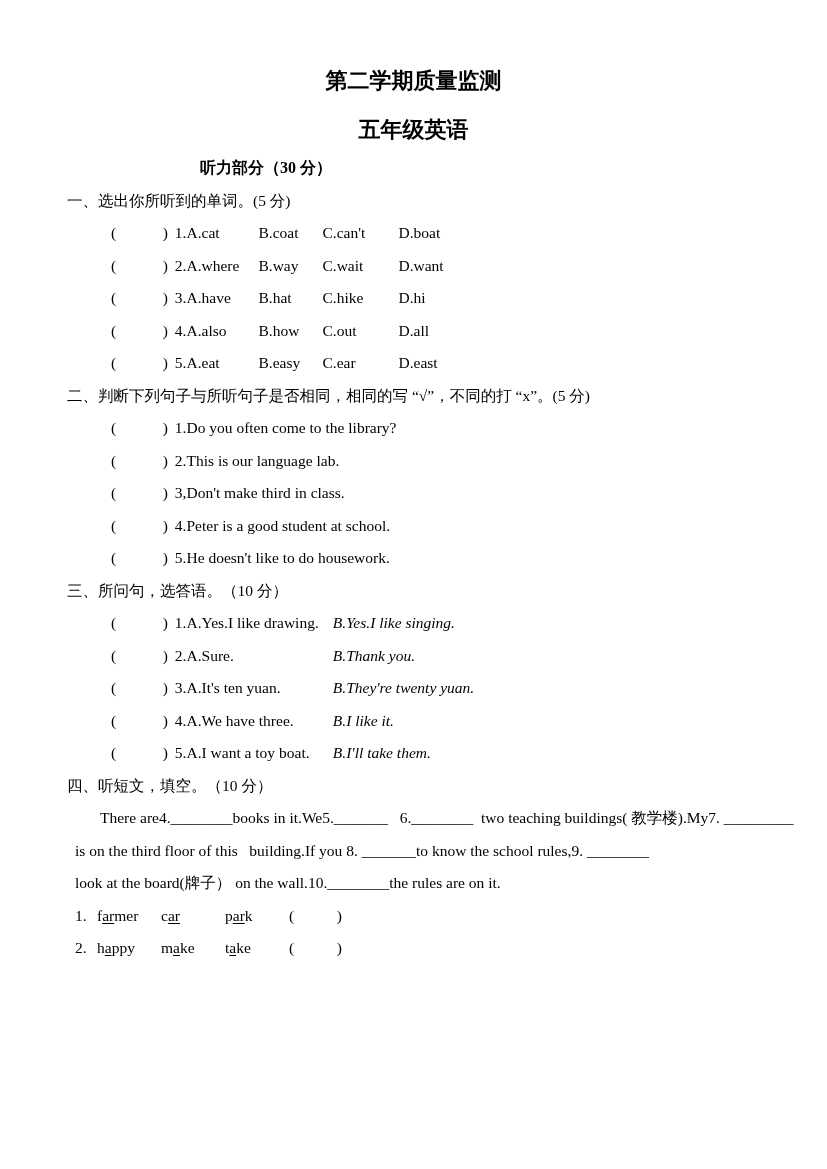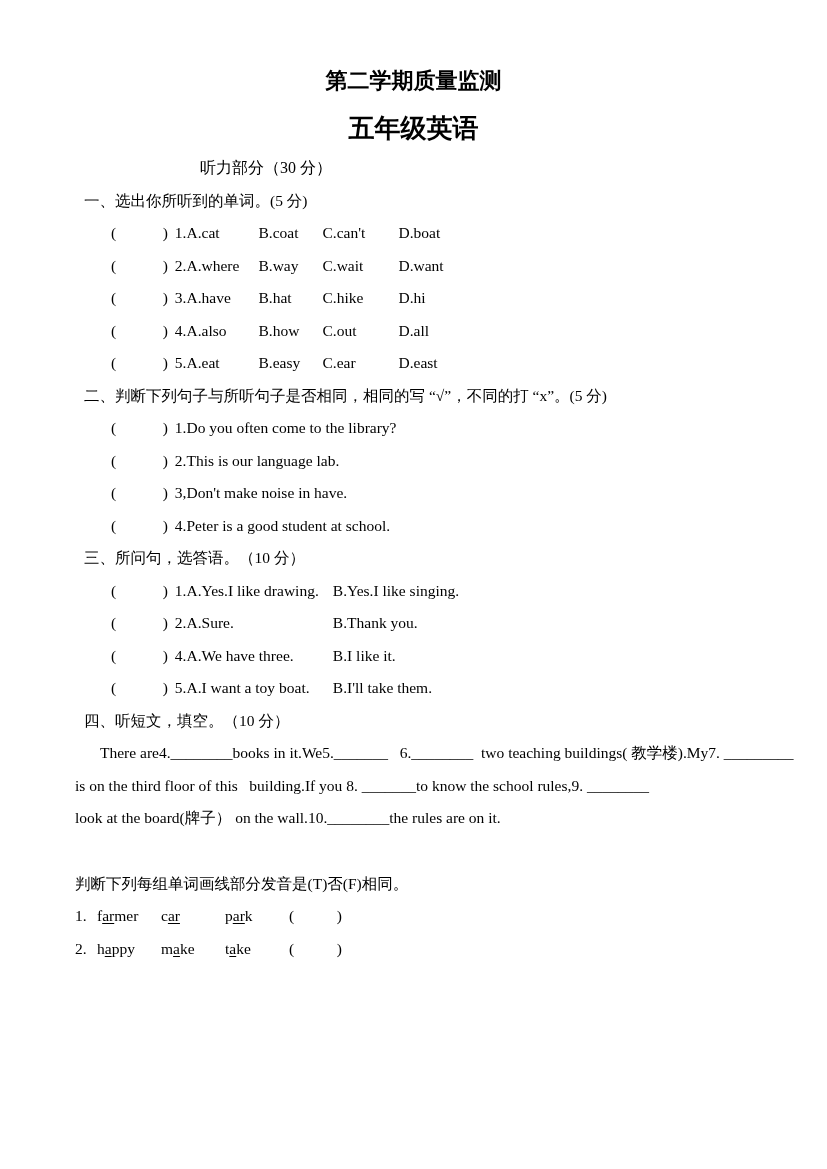--- a/index.html
+++ b/index.html
@@ -11,41 +11,41 @@
     font-size:15.5px;
     overflow:hidden;
   }
   .title-main{
     padding-top:68px;text-align:center;
     font-size:22px;font-weight:bold;line-height:26px;
     font-family:"DejaVu Sans","Liberation Sans",sans-serif;
   }
   .title-sub{
     margin-top:23px;text-align:center;
-    font-size:26px;font-weight:bold;line-height:26px;
-    font-family:Liberation Mono, monospace;
+    font-size:22px;font-weight:bold;line-height:26px;
+    font-family:Liberation Serif, serif;
   }
   .listening-label{
     margin-top:9px;margin-left:200px;
-    font-size:16px;line-height:32.5px;white-space:pre;
+    font-size:16px;line-height:32.5px;white-space:pre;font-weight:bold;
   }
   .sec-header{
-    margin-left:84px;line-height:32.5px;white-space:pre;
+    margin-left:67px;line-height:32.5px;white-space:pre;
   }
   .q-row{
     margin-left:111px;line-height:32.5px;
   }
   .bracket{white-space:pre;margin-right:7px;}
   .q-num{display:inline;}
   .opt-a{display:inline-block;width:72px;}
   .opt-b{display:inline-block;width:64px;}
   .opt-c{display:inline-block;width:76px;}
   .opt-d{display:inline;}
   .ans-a{display:inline-block;width:158px;}
-  .ans-b{display:inline;}
+  .ans-b{display:inline;font-style:italic;}
   .cloze-line{
     margin-left:75px;line-height:32.5px;white-space:pre;
   }
   .cloze-line.indent-1{margin-left:115px;}
   .cloze-line.indent-2{margin-left:100px;}
   .pron-title{
     margin-left:75px;margin-top:33px;line-height:32.5px;white-space:pre;
   }
   .pron-row{
     margin-left:75px;line-height:32.5px;
@@ -84,48 +84,53 @@
 
   <div class="sec-header">二、判断下列句子与所听句子是否相同，相同的写 “√”，不同的打 “x”。(5 分)</div>
 
   <div class="q-row">
     <span class="bracket">(            )</span><span>1.Do you often come to the library?</span>
   </div>
   <div class="q-row">
     <span class="bracket">(            )</span><span>2.This is our language lab.</span>
   </div>
   <div class="q-row">
-    <span class="bracket">(            )</span><span>3,Don't make noise in have.</span>
+    <span class="bracket">(            )</span><span>3,Don't make third in class.</span>
   </div>
   <div class="q-row">
     <span class="bracket">(            )</span><span>4.Peter is a good student at school.</span>
+  </div>
+  <div class="q-row">
+    <span class="bracket">(            )</span><span>5.He doesn't like to do housework.</span>
   </div>
 
   <div class="sec-header">三、所问句，选答语。（10 分）</div>
 
   <div class="q-row">
     <span class="bracket">(            )</span><span class="ans-a">1.A.Yes.I like drawing.</span><span class="ans-b">B.Yes.I like singing.</span>
   </div>
   <div class="q-row">
     <span class="bracket">(            )</span><span class="ans-a">2.A.Sure.</span><span class="ans-b">B.Thank you.</span>
+  </div>
+  <div class="q-row">
+    <span class="bracket">(            )</span><span class="ans-a">3.A.It's ten yuan.</span><span class="ans-b">B.They're twenty yuan.</span>
   </div>
   <div class="q-row">
     <span class="bracket">(            )</span><span class="ans-a">4.A.We have three.</span><span class="ans-b">B.I like it.</span>
   </div>
   <div class="q-row">
     <span class="bracket">(            )</span><span class="ans-a">5.A.I want a toy boat.</span><span class="ans-b">B.I'll take them.</span>
   </div>
 
   <div class="sec-header">四、听短文，填空。（10 分）</div>
 
   <div class="cloze-line indent-2">There are4.________books in it.We5._______   6.________  two teaching buildings( 教学楼).My7. _________</div>
   <div class="cloze-line">is on the third floor of this   building.If you 8. _______to know the school rules,9. ________</div>
   <div class="cloze-line">look at the board(牌子） on the wall.10.________the rules are on it.</div>
 
-  <div class="pron-title">判断下列每组单词画线部分发音是(T)否(F)相同。</div>
 
   <div class="pron-row">
     <span class="pron-num">1.</span><span class="pron-word"><span>f</span><span class="ul-part">ar</span><span>mer</span></span><span class="pron-word"><span>c</span><span class="ul-part">ar</span><span></span></span><span class="pron-word"><span>p</span><span class="ul-part">ar</span><span>k</span></span><span class="pron-bracket">(           )</span>
   </div>
   <div class="pron-row">
     <span class="pron-num">2.</span><span class="pron-word"><span>h</span><span class="ul-part">a</span><span>ppy</span></span><span class="pron-word"><span>m</span><span class="ul-part">a</span><span>ke</span></span><span class="pron-word"><span>t</span><span class="ul-part">a</span><span>ke</span></span><span class="pron-bracket">(           )</span>
   </div>
 
 </div>
 

